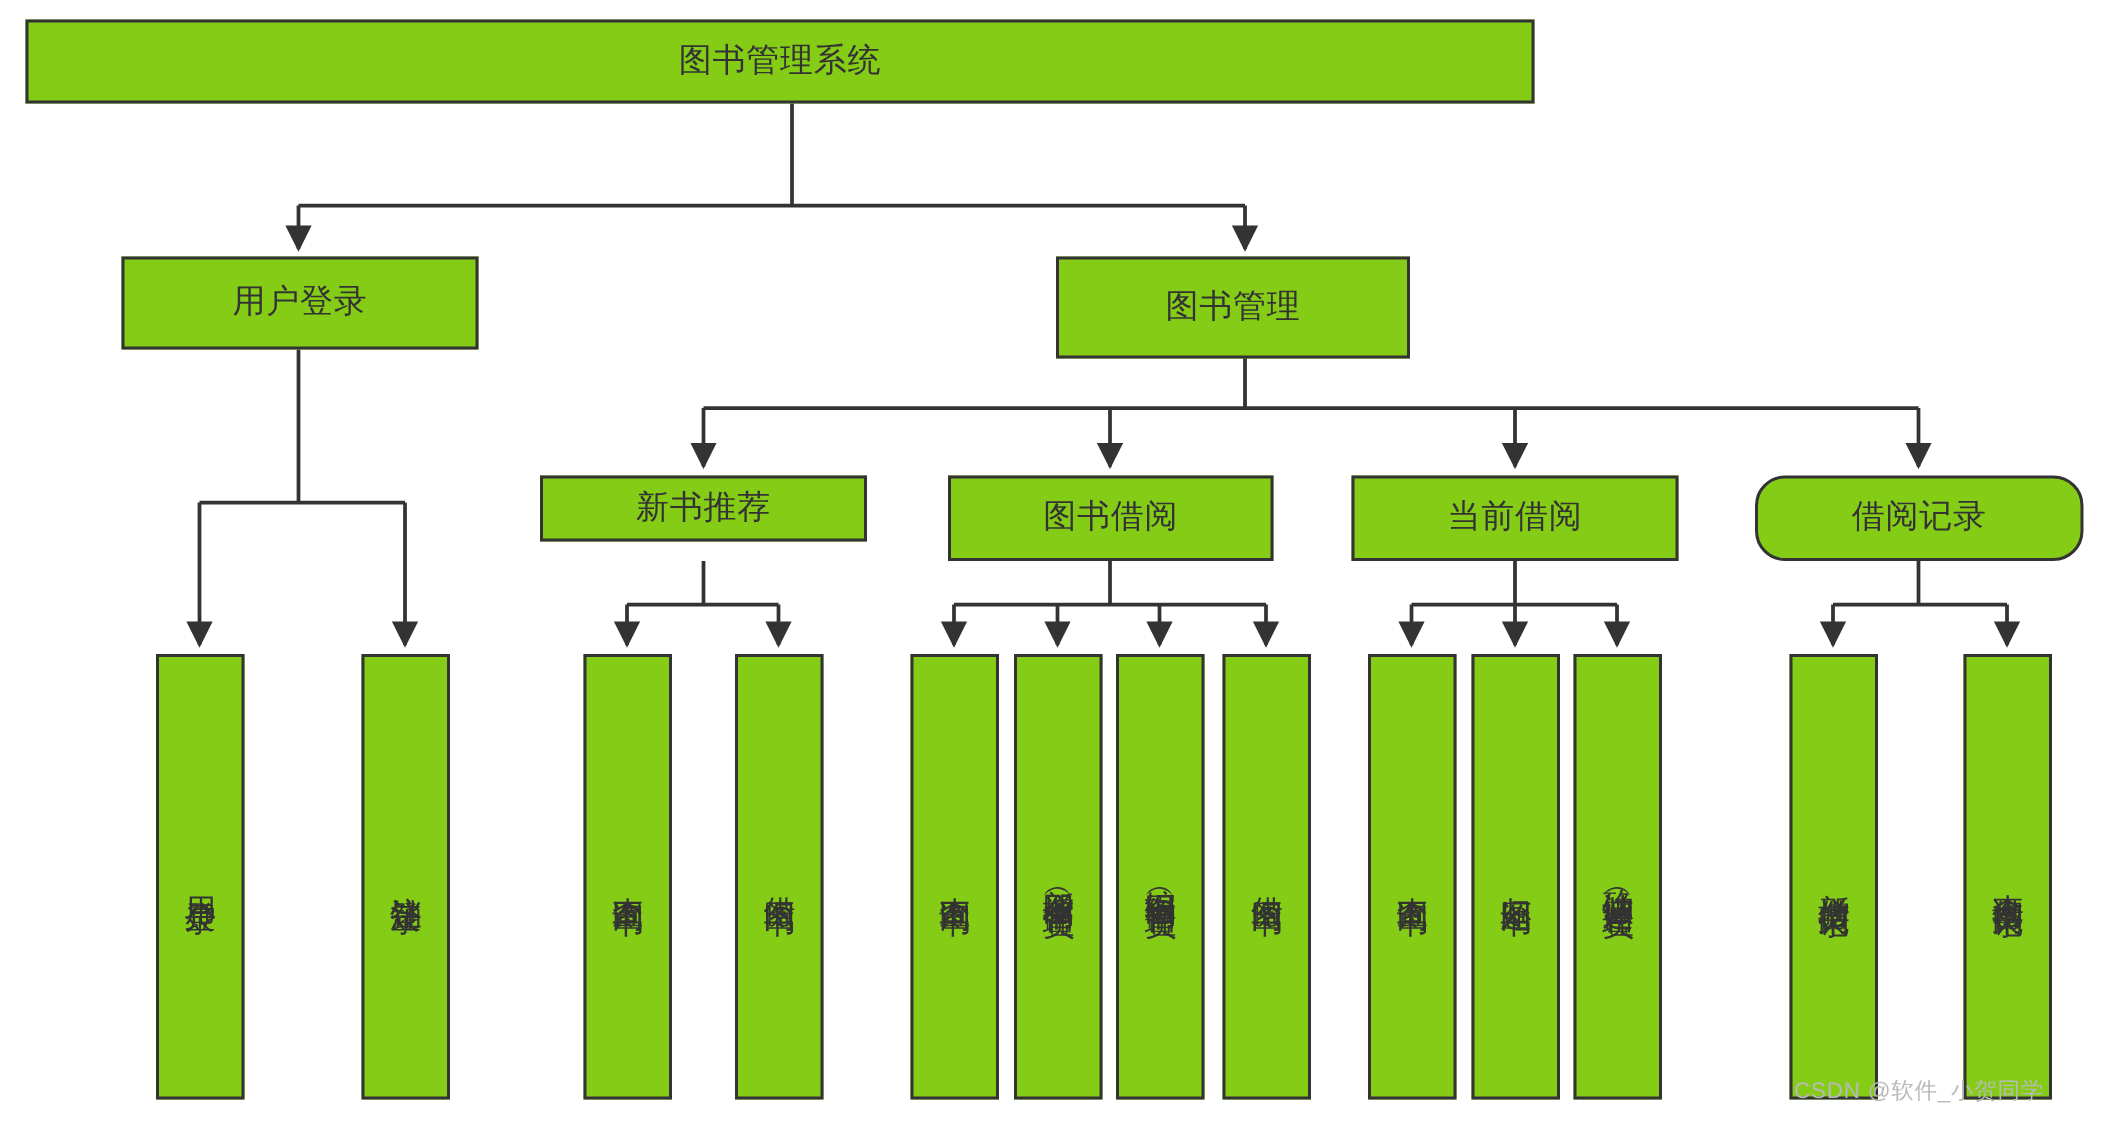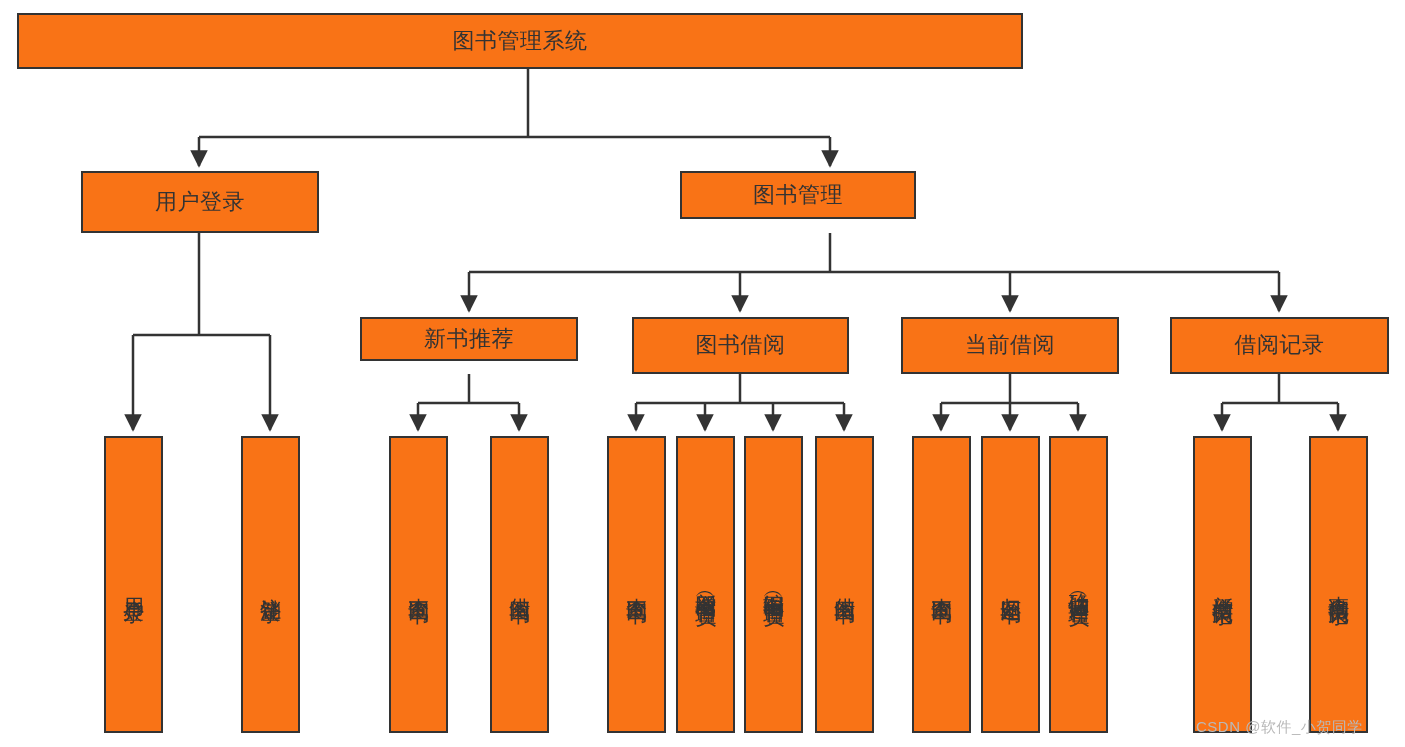--- a/index.html
+++ b/index.html
@@ -22,21 +22,21 @@
     position: absolute;
     left: 0;
     top: 0;
     width: 1405px;
     height: 747px;
     pointer-events: none;
   }
   .node {
     position: absolute;
     box-sizing: border-box;
-    background: #f97316;
+    background: #84cc16;
     border: 2px solid #333333;
     display: flex;
     align-items: center;
     justify-content: center;
     color: #333333;
   }
   .node-h {
     font-size: 22px;
     letter-spacing: 0.5px;
     line-height: 1.1;
@@ -121,29 +121,29 @@
       <path d="M 1222 403 L 1338 403"></path>
       <path d="M 1222 403 L 1222 430" marker-end="url(#arrow)"></path>
       <path d="M 1338 403 L 1338 430" marker-end="url(#arrow)"></path>
     </g>
   </svg>
 
   <div class="node node-h" style="left:17px; top:13px; width:1006px; height:56px;">图书管理系统</div>
 
   <div class="node node-h" style="left:81px; top:171px; width:238px; height:62px;">用户登录</div>
 
-  <div class="node node-h" style="left:680px; top:171px; width:236px; height:48px;">图书管理</div>
+  <div class="node node-h" style="left:704px; top:171px; width:236px; height:68px;">图书管理</div>
 
   <div class="node node-h" style="left:360px; top:317px; width:218px; height:44px;">新书推荐</div>
 
   <div class="node node-h" style="left:632px; top:317px; width:217px; height:57px;text-align:right;">图书借阅</div>
 
   <div class="node node-h" style="left:901px; top:317px; width:218px; height:57px;">当前借阅</div>
 
-  <div class="node node-h" style="left:1170px; top:317px; width:219px; height:57px;">借阅记录</div>
+  <div class="node node-h" style="left:1170px; top:317px; width:219px; height:57px;border-radius:20px;">借阅记录</div>
 
   <div class="node node-v" style="left:104px; top:436px; width:59px; height:297px;">
     <span class="vtext">用户登录</span>
   </div>
 
   <div class="node node-v" style="left:241px; top:436px; width:59px; height:297px;">
     <span class="vtext">注销登录</span>
   </div>
 
   <div class="node node-v" style="left:389px; top:436px; width:59px; height:297px;">

